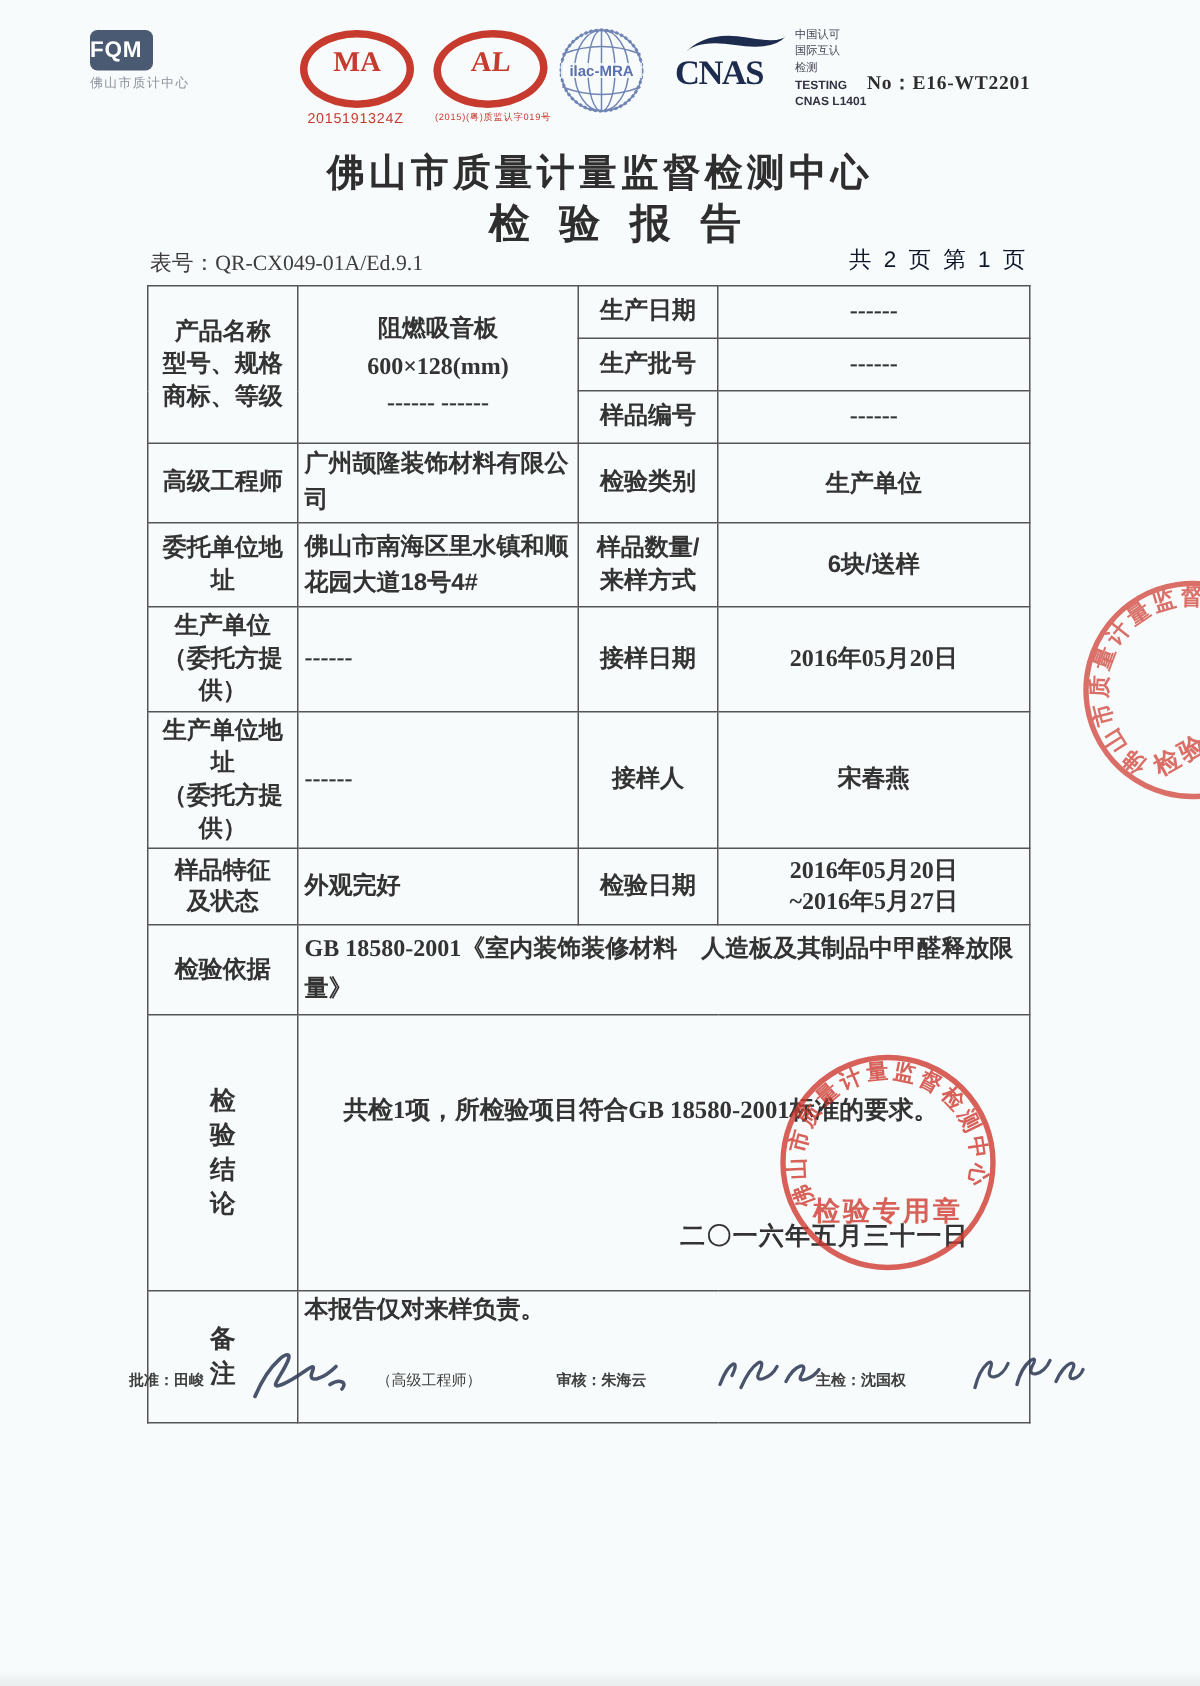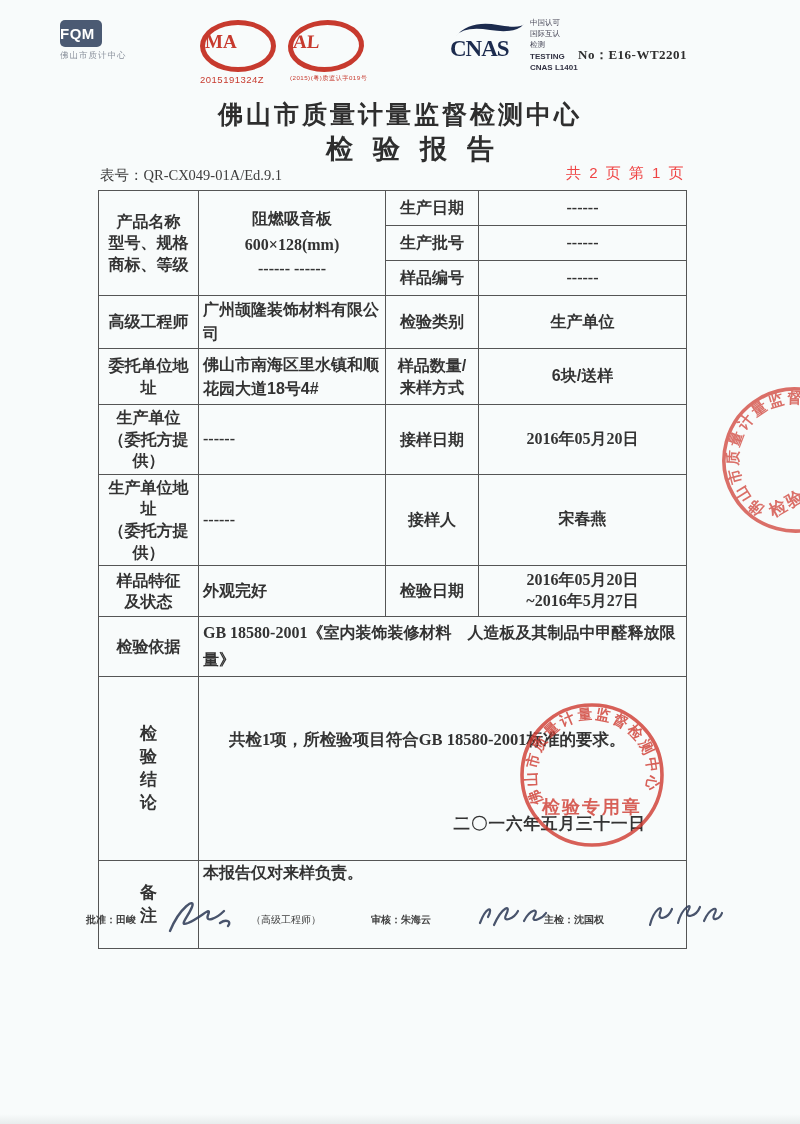--- a/index.html
+++ b/index.html
@@ -7,21 +7,21 @@
         overflow:hidden;font-family:"Liberation Sans",sans-serif;color:#3a3a3a;}
   .page::after{content:"";position:absolute;left:0;bottom:0;width:100%;height:10px;
         background:linear-gradient(to bottom,rgba(0,0,0,0),rgba(120,130,135,.12));pointer-events:none;}
 
   
   .hdr{position:absolute;top:0;left:0;width:100%;height:95px;}
   .fqm{position:absolute;left:60px;top:20px;width:80px;text-align:left;}
   .fqm-box{display:inline-block;width:42px;height:27px;line-height:27px;background:#4b5a73;
         color:#fff;font-weight:bold;font-size:15px;border-radius:5px;letter-spacing:.5px;}
   .fqm-cap{margin-top:3px;font-size:8.5px;color:#8a919c;letter-spacing:1px;white-space:nowrap;}
-  .seal-oval{position:absolute;top:20px;height:70px;color:#c73a2e;}
+  .seal-oval{position:absolute;top:20px;height:70px;text-align:center;color:#c73a2e;}
   .cma{left:200px;width:74px;}
   .cal{left:288px;width:78px;}
   .oval{display:inline-block;width:66px;height:42px;border:5px solid #c73a2e;border-radius:50%;
         line-height:34px;font-weight:bold;font-size:19px;font-family:"Liberation Serif",serif;}
   .cal .oval{transform:skewX(-4deg);}
   .oval-cap{margin-top:2px;font-size:9.5px;letter-spacing:.5px;white-space:nowrap;}
   .cal .oval-cap{font-size:6.5px;transform:scale(.95);}
   .ilac{position:absolute;left:371px;top:16px;width:60px;height:62px;}
   .cnas{position:absolute;left:450px;top:22px;width:78px;height:52px;}
   .cnas-word{position:absolute;left:0;top:14px;font-size:23px;font-weight:bold;color:#1c2b4e;
@@ -31,21 +31,21 @@
   .report-no{position:absolute;left:578px;top:46px;font-size:13px;font-weight:bold;color:#2e2e2e;
         font-family:"Liberation Serif",serif;letter-spacing:.5px;}
 
   
   .t-org{position:absolute;top:98px;left:0;width:100%;text-align:center;font-size:25px;
         font-weight:bold;letter-spacing:3px;color:#2e2e2e;}
   .t-doc{position:absolute;top:131px;left:0;width:100%;text-align:center;font-size:27px;
         font-weight:bold;letter-spacing:20px;text-indent:20px;color:#2e2e2e;margin-left:10px;}
   .meta-form{position:absolute;left:100px;top:166px;font-size:14.5px;color:#3d3d3d;
         font-family:"Liberation Serif",serif;}
-  .meta-pages{position:absolute;left:566px;top:164px;width:120px;font-size:15px;color:#ef4444;letter-spacing:2px;}
+  .meta-pages{position:absolute;left:566px;top:164px;width:120px;font-size:15px;color:#0f172a;letter-spacing:2px;}
 
   
   table.rpt{position:absolute;left:98px;top:190px;width:588px;border-collapse:collapse;table-layout:fixed;}
   table.rpt td{border:1px solid #555;font-size:16px;color:#333;padding:2px 4px;overflow:hidden;}
   td.lbl{text-align:center;font-weight:bold;font-size:15.5px;line-height:1.35;}
   td.val{text-align:center;font-weight:bold;}
   td.val-l{text-align:left;font-weight:bold;padding-left:12px;line-height:1.5;}
   .num{font-family:"Liberation Serif",serif;}
   .line{display:block;}
   td.vert{vertical-align:middle;}
@@ -81,20 +81,35 @@
     <div class="seal-oval cma">
       <span class="oval">MA</span>
       <div class="oval-cap">2015191324Z</div>
     </div>
 
     <div class="seal-oval cal">
       <span class="oval">AL</span>
       <div class="oval-cap">(2015)(粤)质监认字019号</div>
     </div>
 
+    <div class="ilac">
+      <svg width="60" height="62" viewBox="0 0 60 62">
+        <g stroke="#7185b5" fill="none" stroke-width="1">
+          <circle cx="30" cy="31" r="27" stroke-dasharray="2 1.5" stroke-width="2"></circle>
+          <ellipse cx="30" cy="31" rx="27" ry="27"></ellipse>
+          <ellipse cx="30" cy="31" rx="18" ry="27"></ellipse>
+          <ellipse cx="30" cy="31" rx="9" ry="27"></ellipse>
+          <line x1="30" y1="4" x2="30" y2="58"></line>
+          <path d="M4,20 Q30,10 56,20"></path>
+          <path d="M4,42 Q30,52 56,42"></path>
+        </g>
+        <rect x="3" y="26" width="54" height="10" fill="#f8fbfb" opacity=".85"></rect>
+        <text x="30" y="34.5" text-anchor="middle" font-size="10" font-weight="bold" fill="#5a6fae" font-family="Liberation Sans, sans-serif">ilac-MRA</text>
+      </svg>
+    </div>
 
     <div class="cnas">
       <svg width="78" height="20" viewBox="0 0 78 20" style="position:absolute;left:0;top:-2px;">
         <path d="M6,16 Q20,0 48,5 Q70,9 74,4 Q66,14 40,10 Q14,6 6,16 Z" fill="#1c2b4e"></path>
       </svg>
       <span class="cnas-word">CNAS</span>
     </div>
     <div class="cnas-cap">
       <div>中国认可</div>
       <div>国际互认</div>

